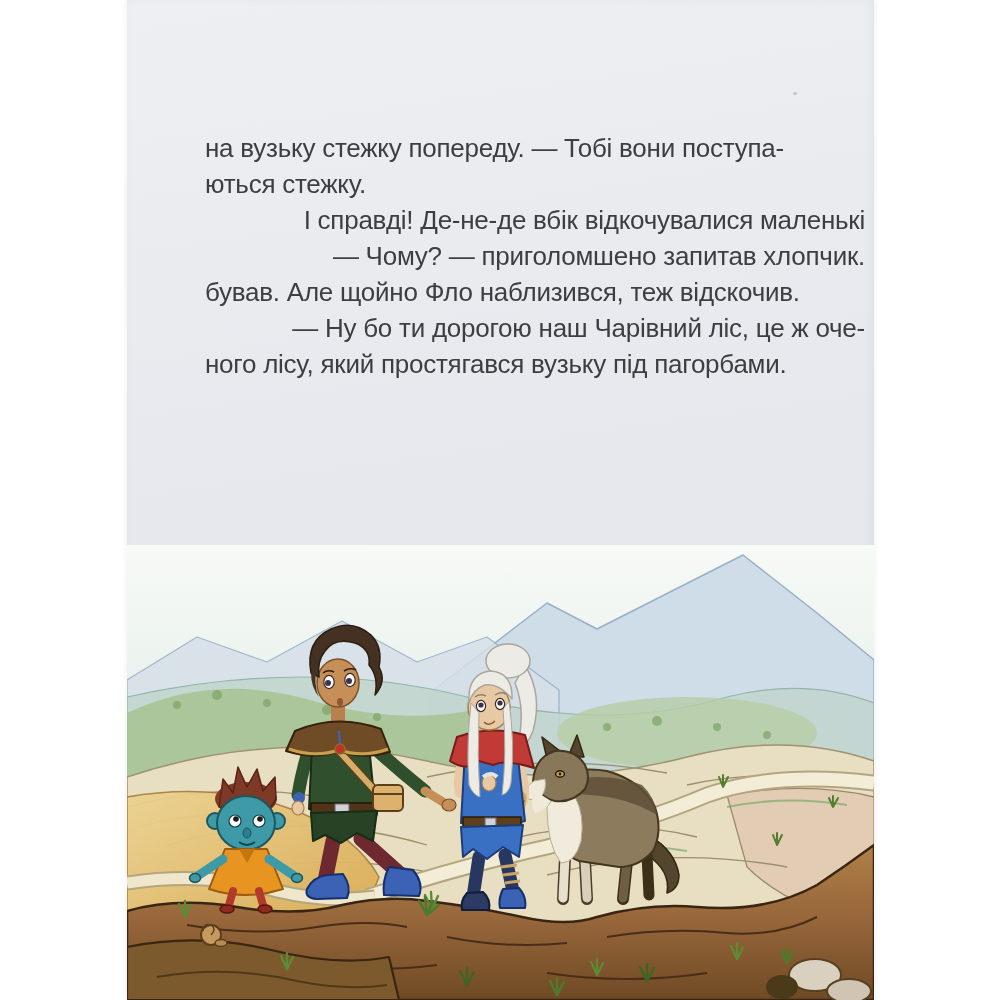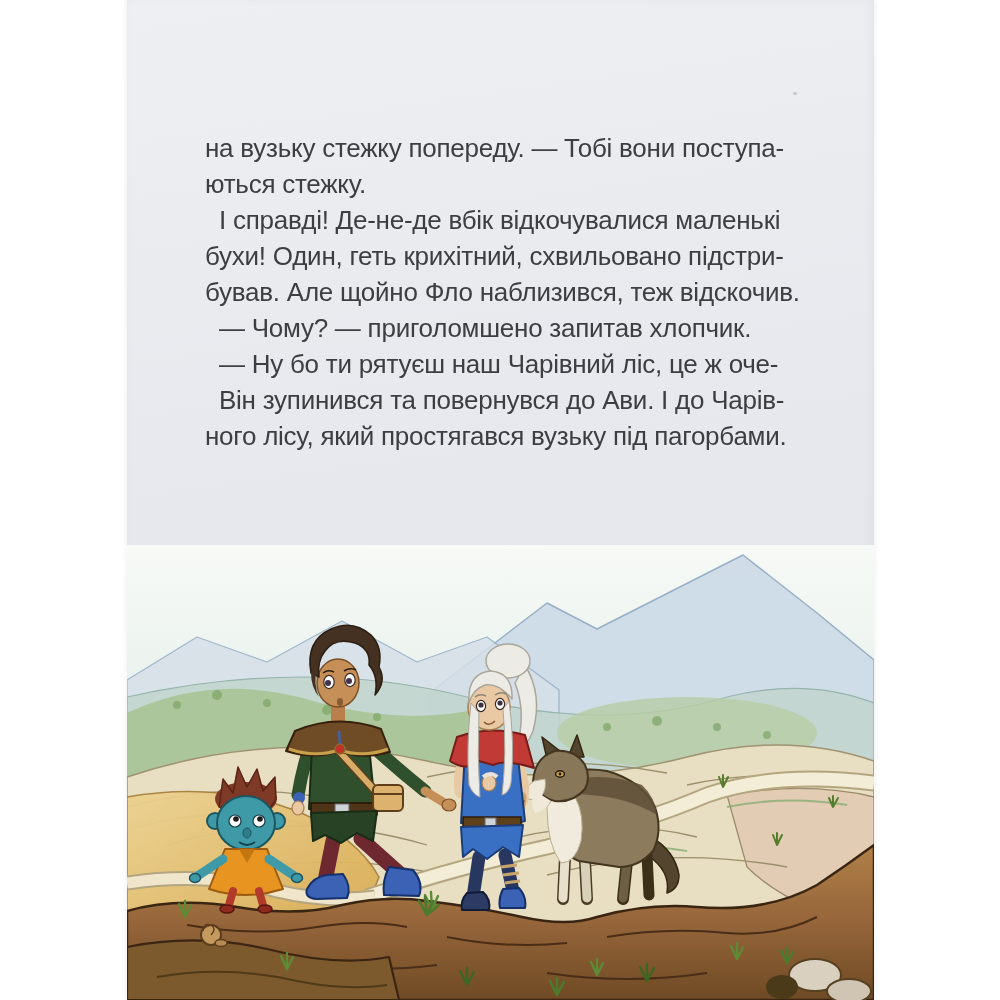--- a/index.html
+++ b/index.html
@@ -12,46 +12,44 @@
     position:absolute;left:127px;top:0;width:747px;height:1000px;
     background:linear-gradient(172deg,#edeff2 0%,#e8e9ee 40%,#e2e4ea 100%);
     box-shadow:0 0 6px rgba(0,0,0,0.08), inset -3px 0 8px rgba(0,0,0,0.04);
   }
   .text-block{
     position:absolute;left:78px;top:130px;width:660px;
     font-size:26px;line-height:36px;letter-spacing:-0.25px;
     color:#3e3e42;font-weight:500;
   }
   .line{white-space:nowrap;}
-  .line.indent{padding-left:14px;}
+  .line.indent{padding-left:14px;text-align:right;}
   .dust-speck{
     position:absolute;left:666px;top:92px;width:4px;height:3px;border-radius:50%;
     background:#b4b6bf;opacity:.7;
   }
   .illustration{
     position:absolute;left:0;top:545px;width:747px;height:455px;
   }
   svg{display:block;}
 </style>
 </head>
 <body>
 
 <div class="page">
 
   <div class="dust-speck"></div>
 
   <div class="text-block">
     <div class="line">на вузьку стежку попереду. — Тобі вони поступа-</div>
     <div class="line">ються стежку.</div>
     <div class="line indent">І справді! Де-не-де вбік відкочувалися маленькі</div>
-    <div class="line">бухи! Один, геть крихітний, схвильовано підстри-</div>
+    <div class="line indent">— Чому? — приголомшено запитав хлопчик.</div>
     <div class="line">бував. Але щойно Фло наблизився, теж відскочив.</div>
-    <div class="line indent">— Чому? — приголомшено запитав хлопчик.</div>
-    <div class="line indent">— Ну бо ти рятуєш наш Чарівний ліс, це ж оче-</div>
-    <div class="line indent">Він зупинився та повернувся до Ави. І до Чарів-</div>
+    <div class="line indent">— Ну бо ти дорогою наш Чарівний ліс, це ж оче-</div>
     <div class="line">ного лісу, який простягався вузьку під пагорбами.</div>
   </div>
 
   <div class="illustration">
   <svg width="747" height="455" viewBox="0 0 747 455" xmlns="http://www.w3.org/2000/svg">
     <defs>
       <linearGradient id="skyGrad" x1="0" y1="0" x2="0" y2="1">
         <stop offset="0" stop-color="#f7faf6"></stop>
             <stop offset="1" stop-color="#e1ece7"></stop>
       </linearGradient>

